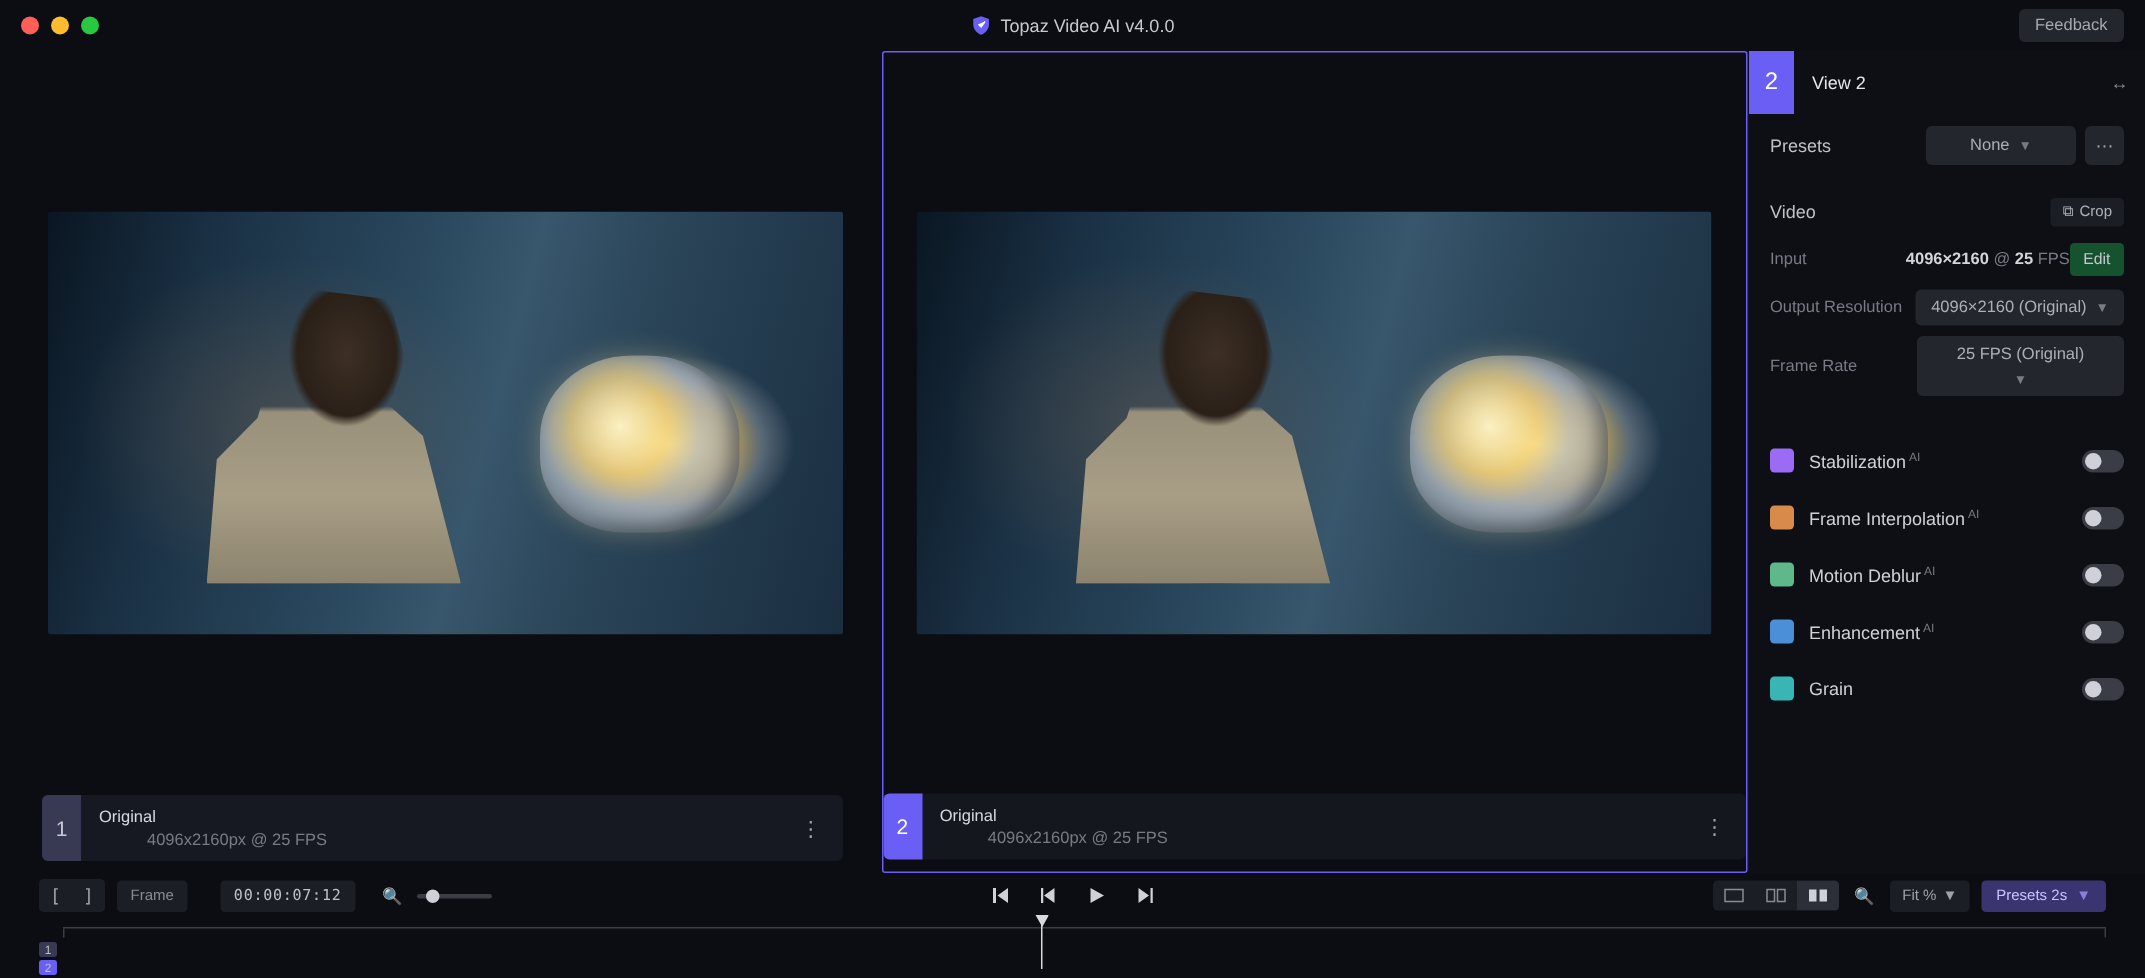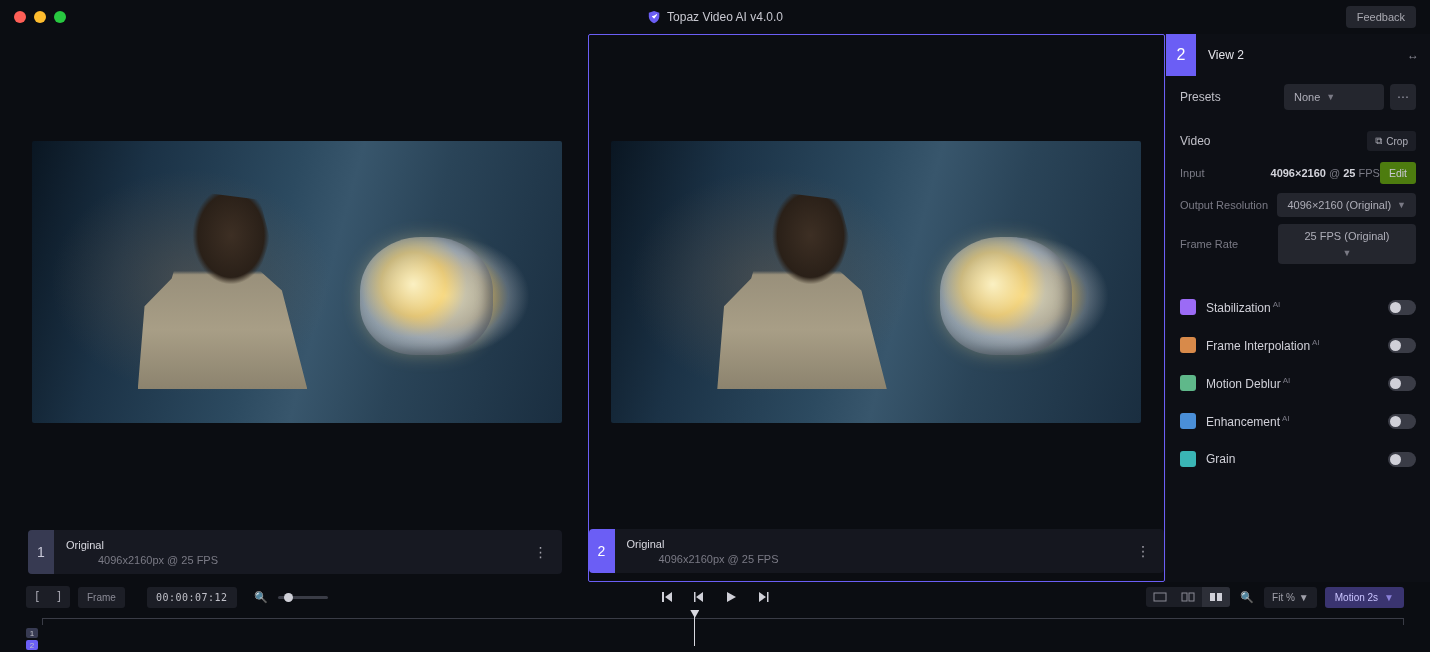--- a/index.html
+++ b/index.html
@@ -40,26 +40,26 @@
 .footer-menu { margin-left: auto; padding: 0 14px; color: #a0a0aa; cursor: pointer; font-size:14px; }
 .sidebar { width: 265px; background: #0d0f15; border-left: 1px solid rgba(255,255,255,0.02); display:flex; flex-direction:column; }
 .sb-header { height: 42px; display: flex; align-items: center; }
 .sb-num { width: 30px; height: 42px; background: #6b5ef5; display: flex; align-items: center; justify-content: center; font-size: 16px; color:#fff;}
 .sb-title { padding-left: 12px; font-size: 12px; color: #e4e4ea; flex:1; }
 .sb-expand { width: 34px; height:34px; display:flex; align-items:center; justify-content:center; color:#8a8a95; cursor:pointer;}
 .sb-section { padding: 8px 14px; }
 .sb-row { display: flex; align-items: center; margin-bottom: 6px; min-height:26px;}
 .label { color: #c0c0c8; font-size: 12px; }
 .sub-label { color: #7a7a85; font-size: 11px; }
-.select { background: #24262e; border-radius: 4px; padding: 6px 10px; display: flex; align-items: center; gap: 6px; color: #aeaeb8; font-size: 11px; cursor:pointer; min-width:100px; justify-content:flex-start;}
+.select { background: #24262e; border-radius: 4px; padding: 6px 10px; display: flex; align-items: center; gap: 6px; color: #aeaeb8; font-size: 11px; cursor:pointer; min-width:100px; justify-content:center;}
 .select.wide{ min-width:138px; }
 .select .chev { font-size:9px; color:#7a7a85;}
 .icon-btn { background: #24262e; border-radius: 4px; width: 26px; height: 26px; display: flex; align-items: center; justify-content: center; color: #9c9caa; cursor: pointer; font-size:12px;}
 .crop-btn { background:#1c1e26; border-radius:3px; padding: 4px 8px; display:flex; align-items:center; gap:4px; font-size:10px; color:#b0b0ba; cursor:pointer;}
-.edit-btn { background:#4d7c0f; border-radius:3px; padding: 5px 9px; font-size:10.5px; color:#c8c8d2; cursor:pointer;text-align:center;}
+.edit-btn { background:#14532d; border-radius:3px; padding: 5px 9px; font-size:10.5px; color:#c8c8d2; cursor:pointer;text-align:center;}
 .value { color:#d4d4dc; font-size:11px;}
 .effects { padding: 10px 14px; }
 .effect-row { display: flex; align-items: center; padding: 11px 0; }
 .eff-icon { width: 16px; height: 16px; border-radius: 3px; margin-right: 10px; }
 .eff-name { color: #d0d0d8; font-size: 12px; }
 .eff-sup { font-size: 8px; color: #7a7a85; margin-left: 2px; vertical-align: super; }
 .toggle { margin-left: auto; width: 28px; height: 15px; background: #3a3c46; border-radius: 8px; position: relative; cursor:pointer;}
 .toggle::after { content: ""; position: absolute; width: 11px; height: 11px; background: #d0d0d8; border-radius: 50%; top: 2px; left: 2px; }
 .timeline-area { height: 70px; padding: 0 26px; }
 .tl-controls { height: 30px; display: flex; align-items: center; gap:8px; position:relative;}
@@ -280,21 +280,21 @@
               <rect x="8" y="1" width="5" height="8" fill="#d0d0d8"></rect>
             </svg>
           </div>
       </div>
       <span class="tiny-icon">🔍</span>
       <div class="fit-select">
         <span>Fit %</span>
         <span class="chev">▼</span>
       </div>
       <div class="preview-btn">
-        <span>Motion 2s</span>
+        <span>Presets 2s</span>
         <span class="chev" style="color:#8a80d8;">▼</span>
       </div>
     </div>
   </div>
 
   <div class="tl-track">
     <div class="track-rows">
       <div class="track-num">1</div>
       <div class="track-num tn2">2</div>
     </div>

